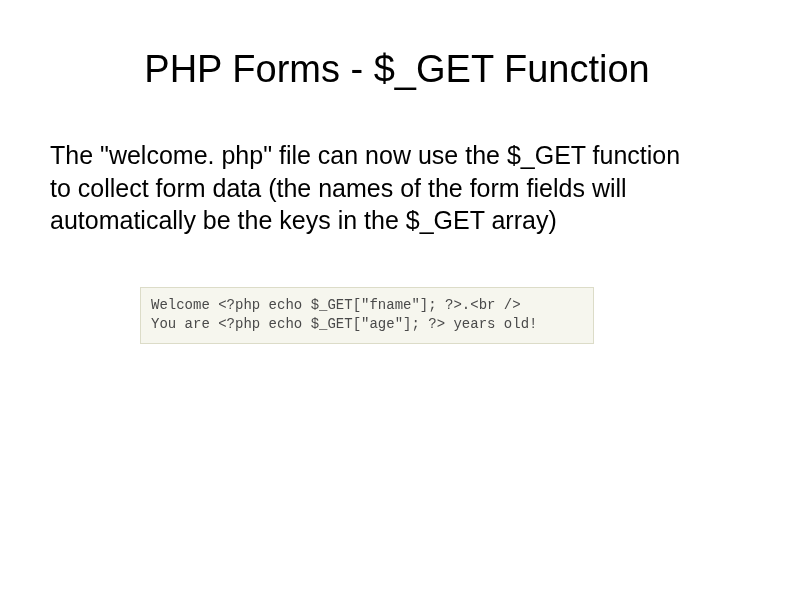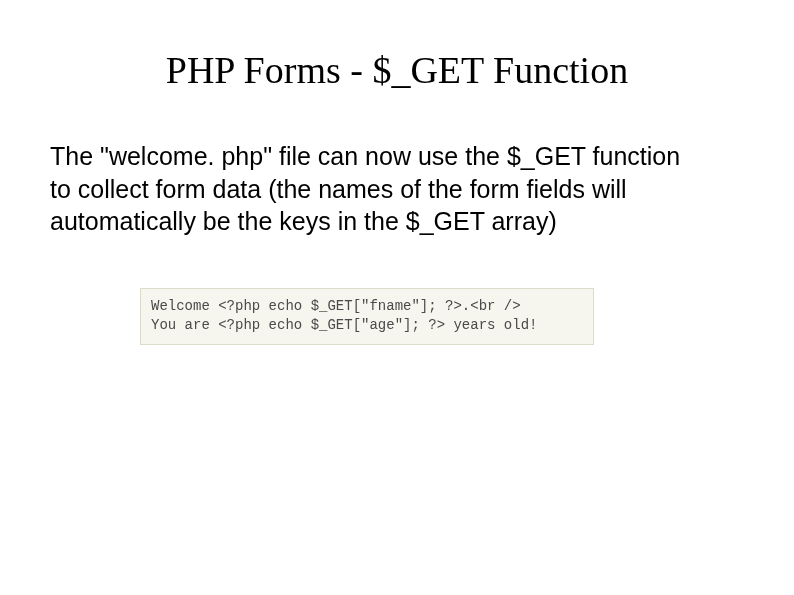--- a/index.html
+++ b/index.html
@@ -20,21 +20,20 @@
       height: 100%;
       padding: 40px 50px;
     }
     .title {
       font-size: 38px;
       font-weight: normal;
       text-align: center;
       margin-top: 8px;
       margin-bottom: 48px;
       letter-spacing: 0px;
-      font-family: Liberation Serif, serif;
     }
     .body-text {
       font-size: 25px;
       line-height: 1.3;
       margin-bottom: 50px;
       padding-left: 0px;
       padding-right: 40px;
     }
     .code-block {
       margin-left: 90px;

